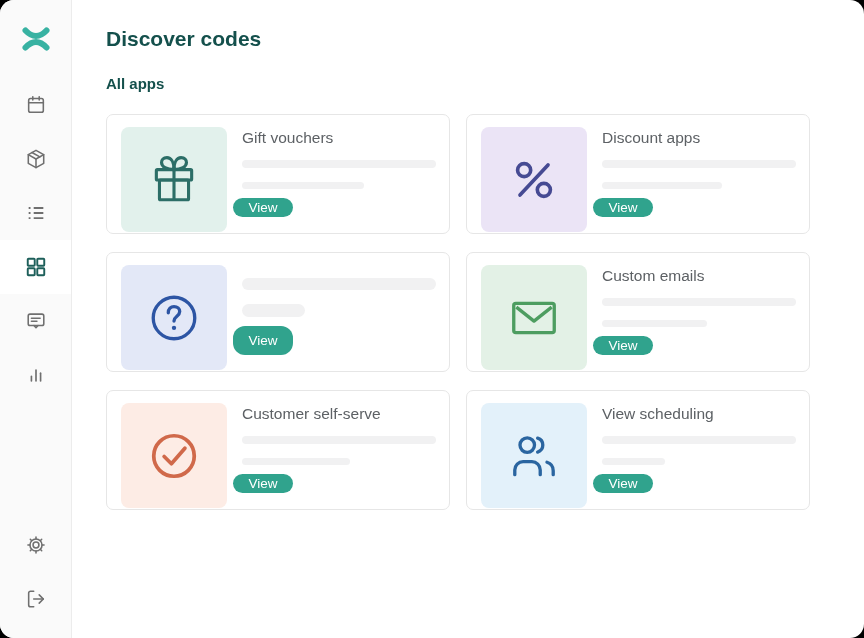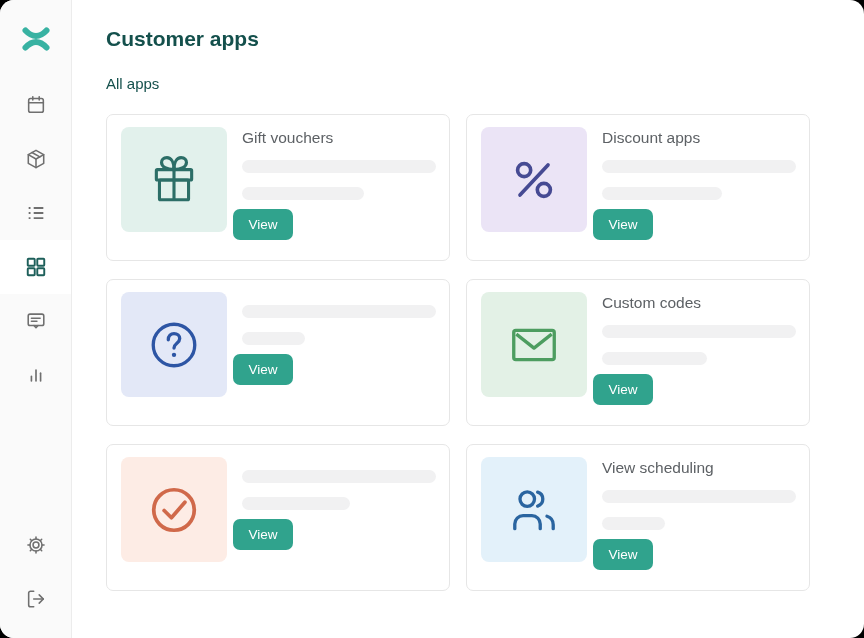--- a/index.html
+++ b/index.html
@@ -17,42 +17,42 @@
     height:54px; display:flex; align-items:center; justify-content:center;
     color:#6f6f6f; cursor:pointer;
   }
   .nav-item.active { background:#ffffff; color:#1d5f5a; }
   .sidebar-spacer { flex:1; }
   .sidebar-footer { margin-bottom:12px; }
   .nav-item svg { display:block; }
   
   .main { flex:1; padding:27px 0 0 34px; box-sizing:border-box; }
   .page-title { margin:0; font-size:21px; font-weight:700; color:#14504c; line-height:1.15; }
-  .section-title { margin:24px 0 0 0; font-size:15px; font-weight:400; color:#14504c; line-height:17px; }
+  .section-title { margin:24px 0 0 0; font-size:15px; font-weight:700; color:#14504c; line-height:17px; }
   .apps-grid {
     margin-top:22px; display:grid;
     grid-template-columns:344px 344px; gap:18px 16px;
   }
   .card {
-    width:344px; height:147px; box-sizing:border-box; background:#fff;
+    width:344px; height:120px; box-sizing:border-box; background:#fff;
     border:1px solid #e6e6e6; border-radius:7px;
     padding:12px 21px 16px 14px; display:flex;
   }
   .tile {
     width:106px; height:105px; border-radius:8px; flex-shrink:0;
     display:flex; align-items:center; justify-content:center;
   }
   .tile svg { display:block; }
   .card-right { margin-left:6px; display:flex; flex-direction:column; align-items:flex-start; }
   .card-title { margin:2px 0 0 9px; font-size:15.5px; color:#5d6165; line-height:18px; }
   .skeleton { height:13px; border-radius:7px; background:#f1f1f2; margin-left:9px; }
   .sk1 { margin-top:13px; }
   .sk2 { margin-top:14px; }
   .view-btn {
-    margin-top:9px; width:60px; height:31px; border:none; border-radius:7px;
+    margin-top:9px; width:60px; height:31px; border:none; border-radius:12px;
     color:#fff; font-size:13.5px; font-weight:500; font-family:inherit; cursor:pointer;
   }
 </style>
 </head>
 <body>
 
 <div class="window">
 
   <div class="sidebar">
     <div class="logo-wrap">
@@ -131,21 +131,21 @@
         <svg width="22" height="22" viewBox="0 0 24 24" fill="none" stroke="currentColor" stroke-width="1.7" stroke-linecap="round" stroke-linejoin="round">
           <path d="M9.5 20.5 H6 a2 2 0 0 1 -2 -2 V5.5 a2 2 0 0 1 2 -2 h3.5"></path>
           <path d="M15.5 7.5 L20 12 L15.5 16.5"></path>
           <line x1="20" y1="12" x2="9.5" y2="12"></line>
         </svg>
       </div>
     </div>
   </div>
 
   <div class="main">
-    <h1 class="page-title" style="color: rgb(20, 80, 76);">Customer apps</h1>
+    <h1 class="page-title" style="color: rgb(20, 80, 76);">Discover codes</h1>
     <h2 class="section-title" style="color: rgb(20, 80, 76);">All apps</h2>
 
     <div class="apps-grid">
 
       <div class="card">
         <div class="tile" style="background: rgb(226, 241, 236); color: rgb(44, 110, 103);">
           <svg width="54" height="54" viewBox="0 0 52 52" fill="none" stroke="currentColor" stroke-width="3" stroke-linejoin="round">
             <path d="M26 16 C26 8.5 23.2 4.5 19.2 4.5 C15.7 4.5 14 6.8 14 9.2 C14 13.2 19 16 26 16 Z"></path>
             <path d="M26 16 C26 8.5 28.8 4.5 32.8 4.5 C36.3 4.5 38 6.8 38 9.2 C38 13.2 33 16 26 16 Z"></path>
             <rect x="9" y="16" width="34" height="10" rx="1"></rect>
@@ -193,35 +193,36 @@
       </div>
 
       <div class="card">
         <div class="tile" style="background: rgb(227, 241, 230); color: rgb(77, 157, 96);">
           <svg width="54" height="54" viewBox="0 0 52 52" fill="none" stroke="currentColor" stroke-width="3.2" stroke-linejoin="round">
             <rect x="6.5" y="12" width="39" height="28" rx="2"></rect>
             <path d="M9 15.5 L26 29 L43 15.5"></path>
           </svg>
         </div>
         <div class="card-right">
-          <div class="card-title">Custom codes</div>
+          <div class="card-title">Custom emails</div>
           <div class="skeleton sk1" style="width: 194px;"></div>
           <div class="skeleton sk2" style="width: 105px;"></div>
           <button class="view-btn" style="background: rgb(48, 163, 141);">View</button>
         </div>
       </div>
 
       <div class="card">
         <div class="tile" style="background: rgb(253, 236, 229); color: rgb(208, 105, 74);">
           <svg width="54" height="54" viewBox="0 0 52 52" fill="none" stroke="currentColor" stroke-width="3.6" stroke-linecap="round" stroke-linejoin="round">
             <circle cx="26" cy="26" r="19.5"></circle>
             <path d="M16.5 26.5 L23.5 33.5 L36.5 18.5"></path>
           </svg>
         </div>
         <div class="card-right">
+          <div class="card-title">Customer self-serve</div>
           <div class="skeleton sk1" style="width: 194px;"></div>
           <div class="skeleton sk2" style="width: 108px;"></div>
           <button class="view-btn" style="background: rgb(48, 163, 141);">View</button>
         </div>
       </div>
 
       <div class="card">
         <div class="tile" style="background: rgb(227, 241, 250); color: rgb(42, 101, 160);">
           <svg width="54" height="54" viewBox="0 0 52 52" fill="none" stroke="currentColor" stroke-width="3.2" stroke-linecap="round" stroke-linejoin="round">
             <circle cx="19.5" cy="15.5" r="7"></circle>

